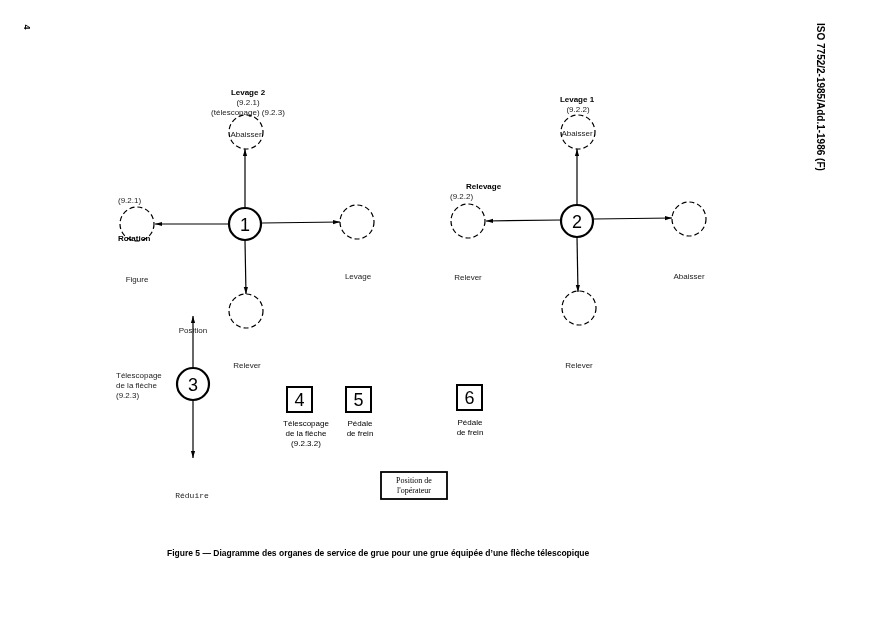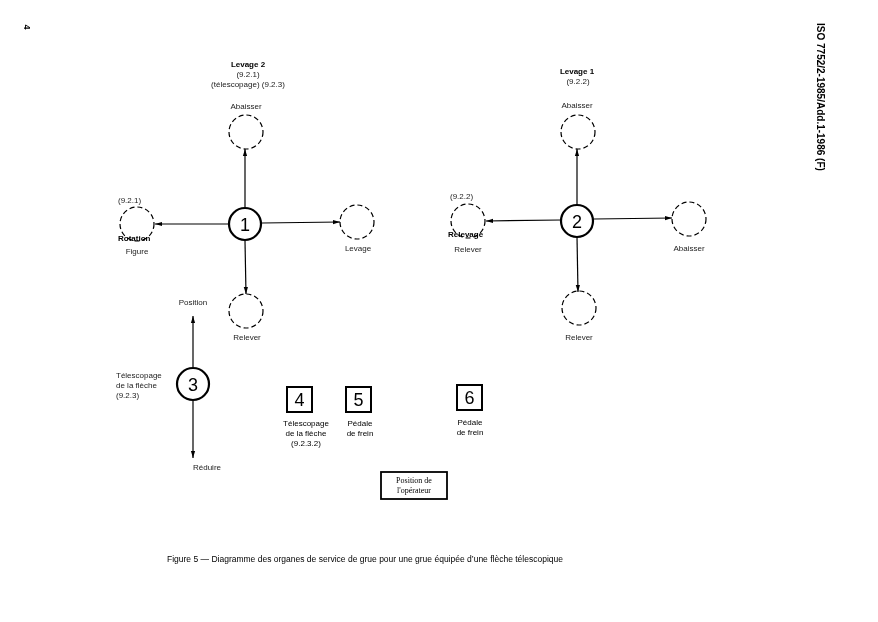--- a/index.html
+++ b/index.html
@@ -1,22 +1,22 @@
 <!DOCTYPE html>
 <html><head>
   <meta charset="utf-8">
   <style>
     html, body { margin: 0; padding: 0; background: #ffffff; }
     body { width: 878px; height: 622px; position: relative; overflow: hidden;
            font-family: "Liberation Sans", sans-serif; color: #111; }
     svg#diagram { position: absolute; left: 0; top: 0; width: 878px; height: 622px; }
     .lbl { position: absolute; font-size: 8px; line-height: 10px; color: #222; white-space: nowrap; }
-    .lbl.c { transform: translateX(-50%); text-align: left; }
+    .lbl.c { transform: translateX(-50%); text-align: left; margin-top: 28px; }
     .bold { font-weight: bold; color: #000; }
-    .caption { position: absolute; left: 167px; top: 548px; font-size: 8.5px; font-weight: normal; white-space: nowrap; color: #000; margin-top: 6px; }
+    .caption { position: absolute; left: 167px; top: 548px; font-size: 8.5px; font-weight: bold; white-space: nowrap; color: #000; }
     .sidebar-ref { position: absolute; left: 826px; top: 23px; transform-origin: 0 0; transform: rotate(90deg);
                    font-size: 10px; font-weight: bold; white-space: nowrap; color: #000; }
     .pagenum { position: absolute; left: 24px; top: 22px; font-size: 9px; font-weight: bold; transform: rotate(90deg); color: #000; }
     .numtxt { font-family: "Liberation Sans", sans-serif; font-size: 18px; fill: #000; }
     .box-lbl { position: absolute; font-size: 8px; line-height: 10px; text-align: center; transform: translateX(-50%); white-space: nowrap; color: #000; }
   </style>
 </head>
 <body>
 
 <svg id="diagram" viewBox="0 0 878 622">
@@ -84,31 +84,31 @@
 <div class="lbl c" style="left:246px; top:102px;">Abaisser</div>
 <div class="lbl bold" style="left:118px; top:186px;margin-top:48px;">Rotation</div>
 <div class="lbl" style="left:118px; top:196px;">(9.2.1)</div>
 <div class="lbl c" style="left:137px; top:247px;">Figure</div>
 <div class="lbl c" style="left:358px; top:244px;">Levage</div>
 <div class="lbl c" style="left:247px; top:333px;">Relever</div>
 
 <div class="lbl c bold" style="left:577px; top:67px;">Levage 1</div>
 <div class="lbl c" style="left:578px; top:77px;">(9.2.2)</div>
 <div class="lbl c" style="left:577px; top:101px;">Abaisser</div>
-<div class="lbl bold" style="left:448px; top:182px;margin-top:48px;">Relevage</div>
+<div class="lbl bold" style="left:466px; top:182px;">Relevage</div>
 <div class="lbl" style="left:450px; top:192px;">(9.2.2)</div>
 <div class="lbl c" style="left:468px; top:245px;">Relever</div>
 <div class="lbl c" style="left:689px; top:244px;">Abaisser</div>
 <div class="lbl c" style="left:579px; top:333px;">Relever</div>
 
 <div class="lbl c" style="left:193px; top:298px;">Position</div>
 <div class="lbl" style="left:116px; top:371px;">Télescopage</div>
 <div class="lbl" style="left:116px; top:381px;">de la flèche</div>
 <div class="lbl" style="left:116px; top:391px;text-align:right;">(9.2.3)</div>
-<div class="lbl c" style="left:207px; top:463px;">Réduire</div>
+<div class="lbl c" style="left:192px; top:463px;font-family:Liberation Mono, monospace;">Réduire</div>
 
 <div class="box-lbl" style="left:306px; top:419px;">
   <div>Télescopage</div>
   <div>de la flèche</div>
   <div>(9.2.3.2)</div>
 </div>
 <div class="box-lbl" style="left:360px; top:419px;">
   <div>Pédale</div>
   <div>de frein</div>
 </div>

